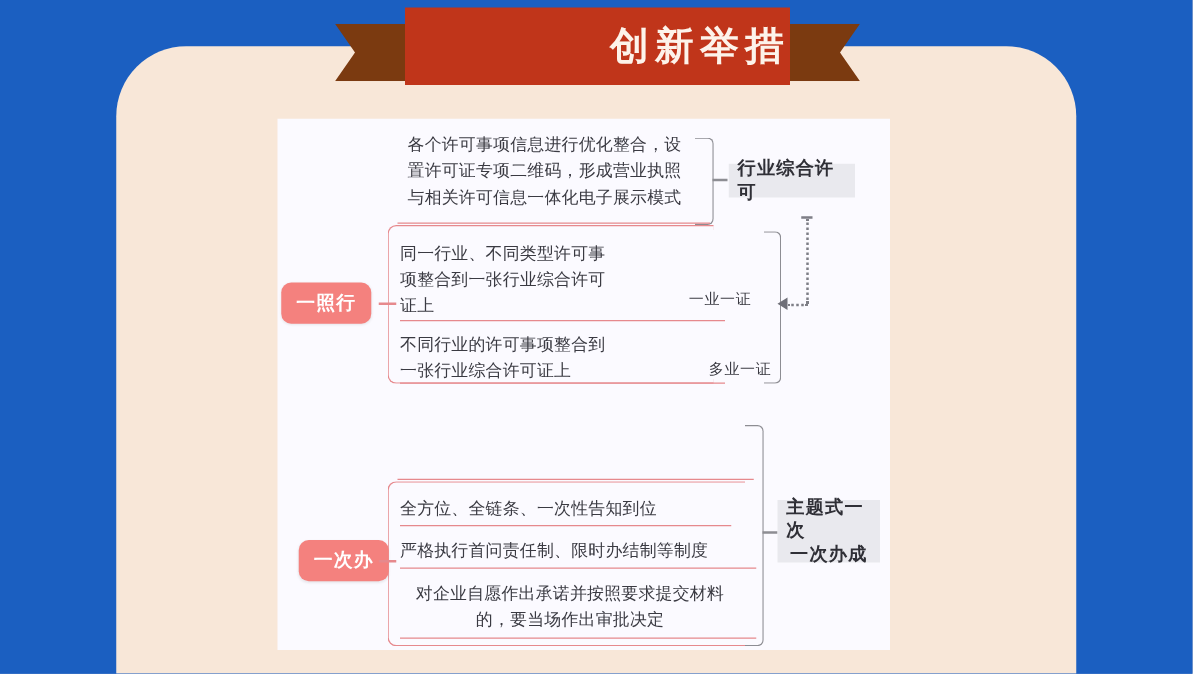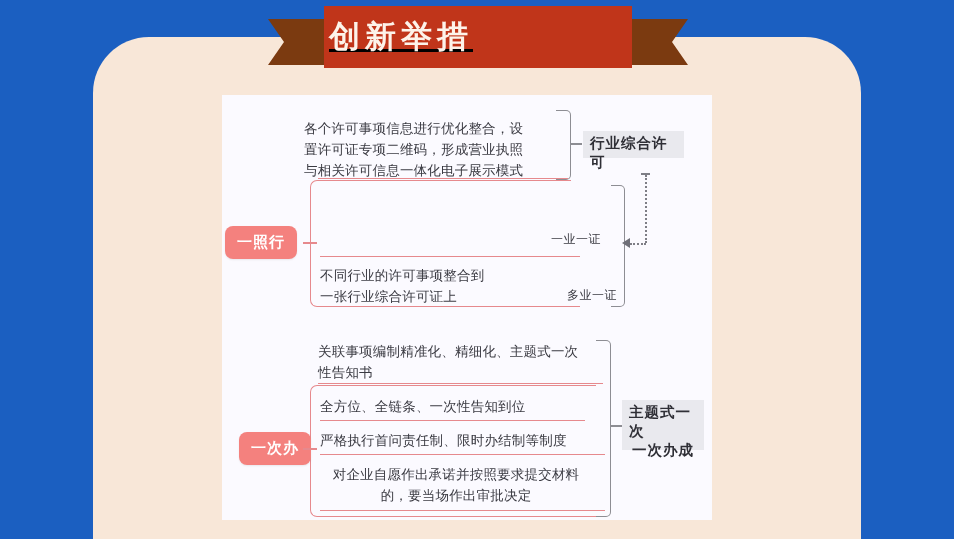--- a/index.html
+++ b/index.html
@@ -58,22 +58,21 @@
   }
   .ribbon-center {
     position: absolute;
     left: 56px;
     top: 0;
     width: 308px;
     height: 62px;
     background: #c0351a;
     display: flex;
     align-items: center;
-    justify-content: flex-start;
-    text-decoration: underline;
+    justify-content: flex-end;
   }
   .ribbon-title {
     color: #fdf3ea;
     font-size: 31px;
     font-weight: bold;
     letter-spacing: 5px;
     text-indent: 5px;
   }
 
   
@@ -121,21 +120,21 @@
   .chip {
     position: absolute;
     background: #e9e9ee;
     color: #2f2f36;
     font-size: 14.5px;
     font-weight: bold;
     letter-spacing: 1px;
     display: flex;
     flex-direction: column;
     align-items: center;
-    justify-content: flex-start;
+    justify-content: center;
     line-height: 19px;
     padding: 3px 7px;
     box-sizing: border-box;
   }
 
   
   .rule {
     position: absolute;
     height: 1.4px;
     background: #e6898d;
@@ -197,55 +196,56 @@
 </style>
 </head>
 <body>
 
 <div id="slide">
 
   <div class="cream-panel"></div>
 
   <div class="white-card"></div>
 
-  <div class="txt" style="left:304px; top:105px; width:250px;margin-top:13px;">各个许可事项信息进行优化整合，设
+  <div class="txt" style="left:326px; top:105px; width:250px;">各个许可事项信息进行优化整合，设
 置许可证专项二维码，形成营业执照
 与相关许可信息一体化电子展示模式</div>
 
   <div class="grey-bracket" style="left:556px; top:110px; width:14px; height:68px;"></div>
   <div class="grey-stub" style="left:570px; top:143px; width:12px;"></div>
 
   <div class="chip" style="left:583px; top:131px; width:101px; height:27px;">
     <span>行业综合许可</span>
   </div>
 
   <div class="rule" style="left:318px; top:178px; width:250px;"></div>
 
   <div class="pink-bracket" style="left:310px; top:180px; width:260px; height:125px;"></div>
 
   <div class="badge" style="left:225px; top:226px; width:72px; height:33px;">一照行</div>
   <div class="pink-stub" style="left:303px; top:242px; width:14px;"></div>
 
+  <div class="txt" style="left:320px; top:192px; width:230px;">同一行业、不同类型许可事
+项整合到一张行业综合许可
+证上</div>
   <div class="tag" style="left:551px; top:231px;">一业一证</div>
   <div class="rule" style="left:320px; top:256px; width:260px;"></div>
 
   <div class="txt" style="left:320px; top:265px; width:230px;">不同行业的许可事项整合到
 一张行业综合许可证上</div>
   <div class="tag" style="left:551px; top:287px;margin-left:16px;">多业一证</div>
   <div class="rule" style="left:320px; top:306px; width:260px;"></div>
 
   <div class="grey-bracket" style="left:611px; top:185px; width:13px; height:120px;"></div>
 
   <div class="dot-cap" style="left:641px; top:173px;"></div>
   <div class="dotted-v" style="left:645px; top:175px; height:68px;"></div>
   <div class="dotted-h" style="left:630px; top:243px; width:16px;"></div>
   <div class="arrow-left" style="left:622px; top:238px;"></div>
 
-  <div class="txt" style="left:318px; top:341px; width:275px;">关联事项编制精准化、精细化、主题式一次
-性告知书</div>
   <div class="rule" style="left:318px; top:383px; width:285px;"></div>
 
   <div class="pink-bracket" style="left:310px; top:385px; width:285px; height:130px;"></div>
 
   <div class="badge" style="left:239px; top:432px; width:72px; height:33px;">一次办</div>
   <div class="pink-stub" style="left:303px; top:448px; width:14px;"></div>
 
   <div class="txt" style="left:320px; top:396px; width:290px;">全方位、全链条、一次性告知到位</div>
   <div class="rule" style="left:320px; top:420px; width:265px;"></div>
 

